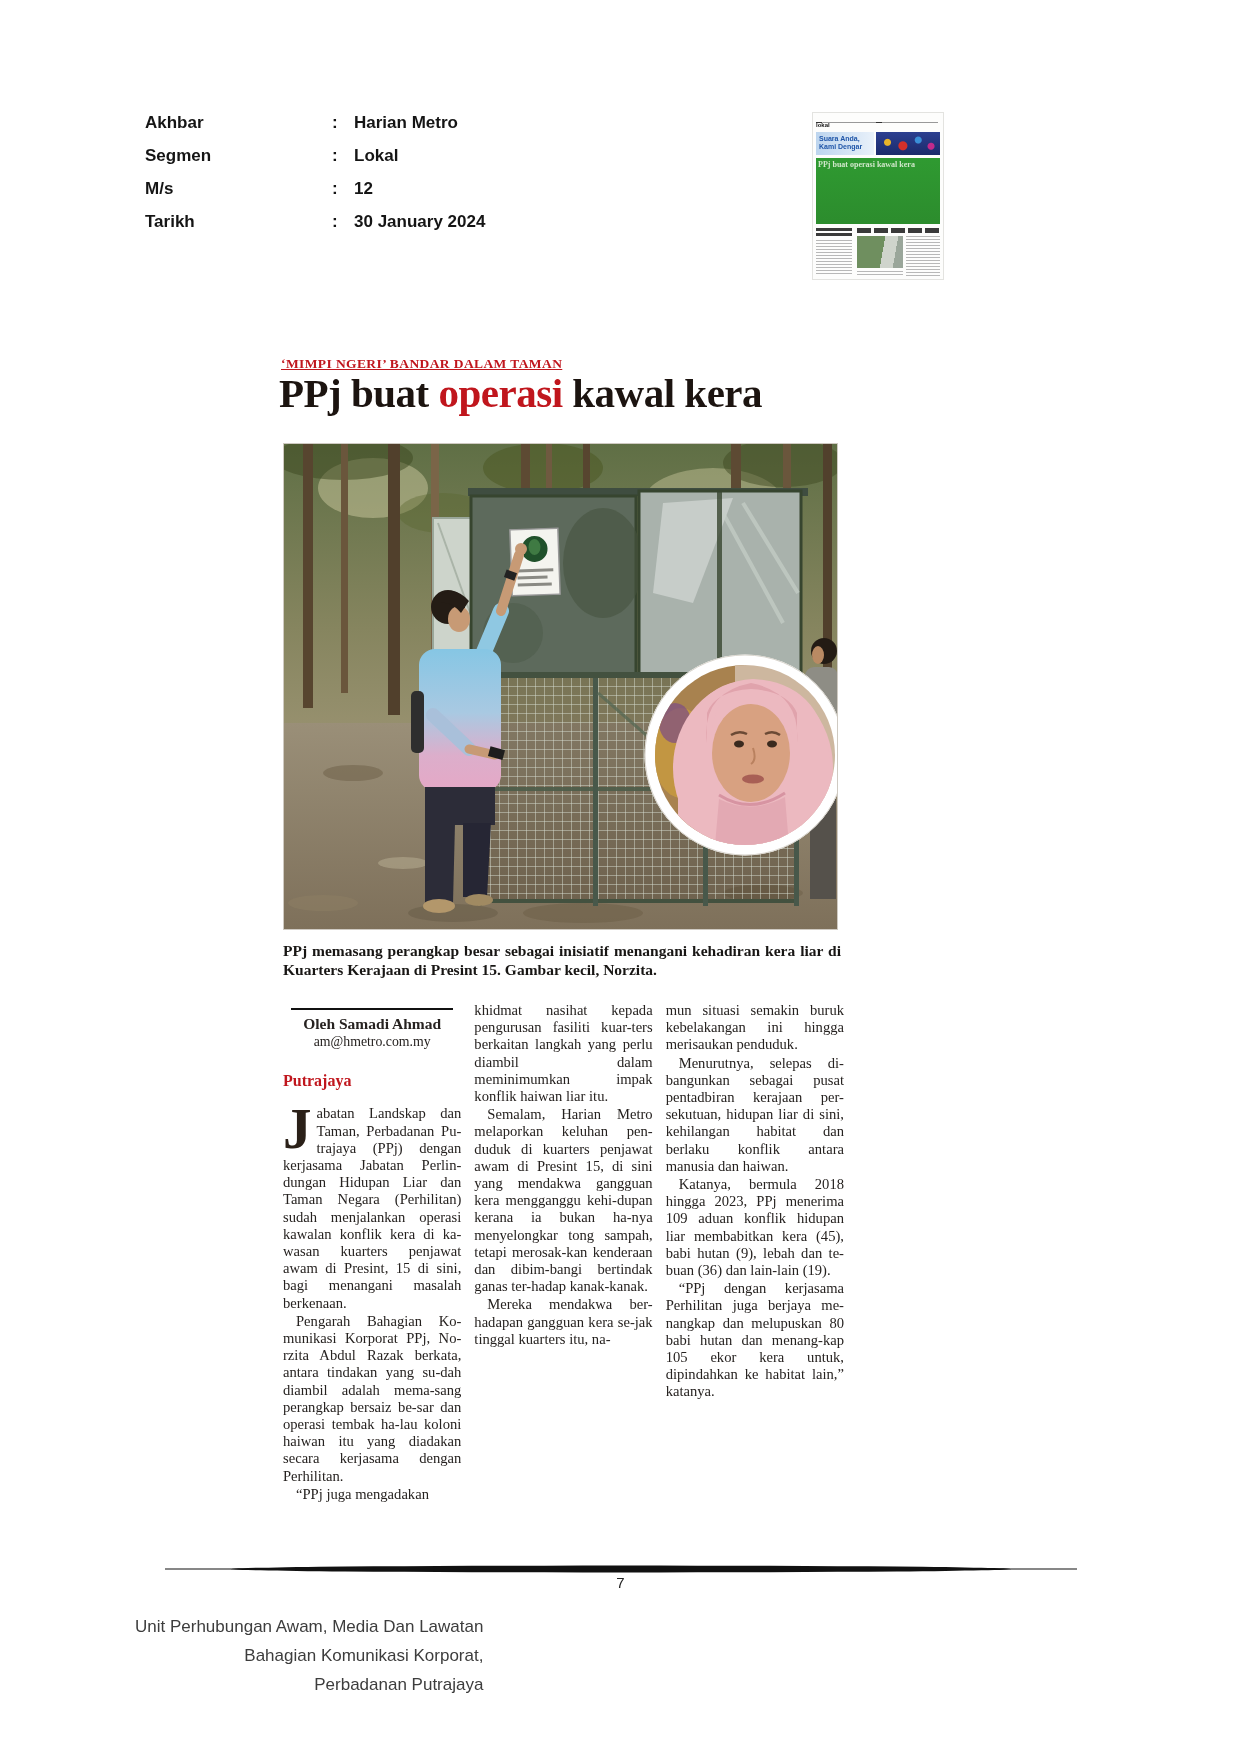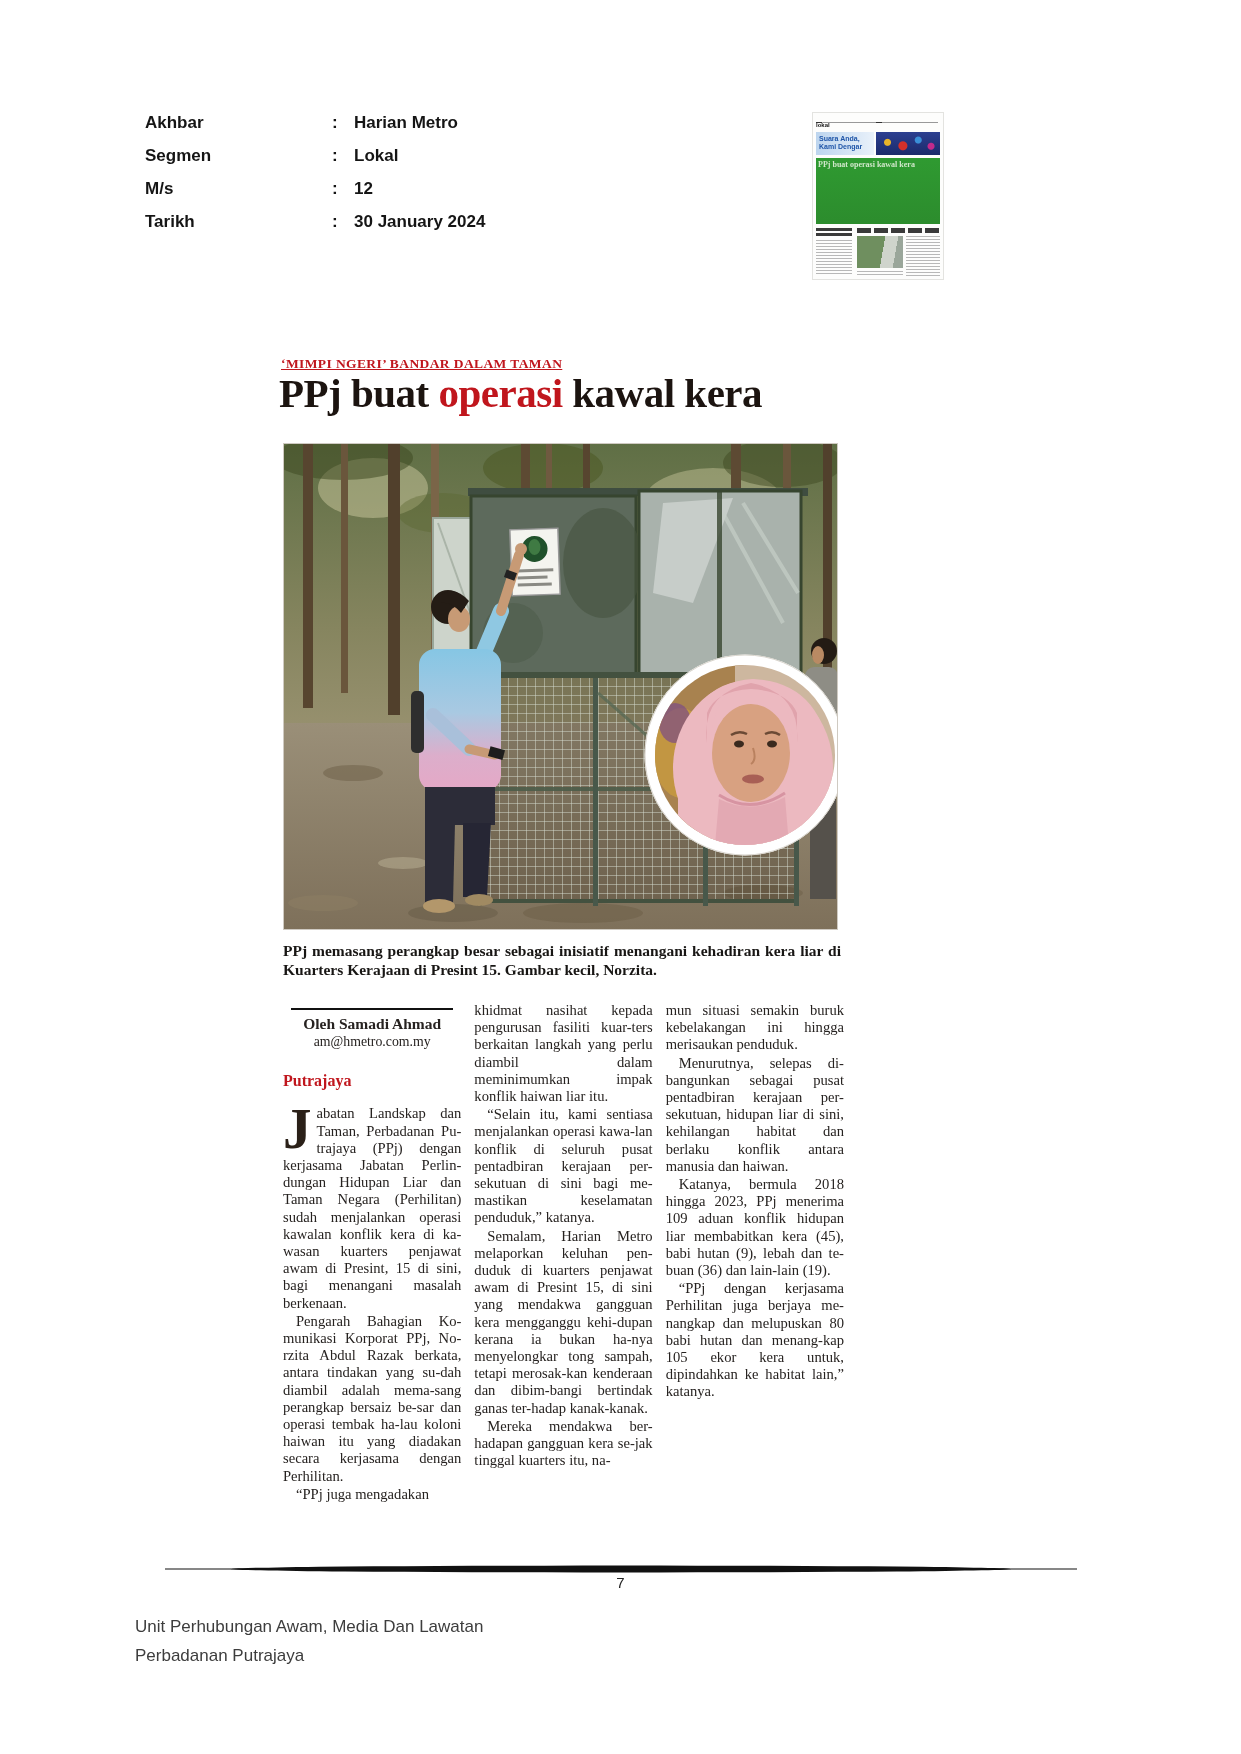--- a/index.html
+++ b/index.html
@@ -71,21 +71,21 @@
   .byline-email{font-size:13.8px;text-align:center;line-height:1.2;margin-bottom:22px;}
   .dateline{font-weight:bold;font-size:16px;color:#c0161d;margin-bottom:16px;text-align:left;}
   .dropcap{float:left;font-size:57px;line-height:44px;font-weight:bold;color:#2a2018;
            padding:2px 5px 0 0;font-family:"Liberation Serif",serif;}
 
   
   .divider{position:absolute;left:165px;top:1560px;width:912px;height:10px;}
   .page-num{position:absolute;left:0;top:1574px;width:1241px;text-align:center;
             font-family:"Liberation Sans", sans-serif;font-size:15px;color:#222;}
   .org{position:absolute;left:135px;top:1612px;font-family:"Liberation Sans", sans-serif;
-       font-size:17px;color:#3d3d3d;line-height:29px;}
+       font-size:17px;color:#3d3d3d;line-height:29px;text-align:right;}
 </style>
 </head>
 <body>
 
 <div class="page">
 
   <div class="meta">
     <div class="meta-row">
       <span class="meta-label">Akhbar</span>
       <span class="meta-colon">:</span>
@@ -276,37 +276,37 @@
       <div class="byline-rule"></div>
       <div class="byline">Oleh Samadi Ahmad</div>
       <div class="byline-email">am@hmetro.com.my</div>
       <div class="dateline">Putrajaya</div>
       <p><span class="dropcap">J</span><span>abatan Landskap dan Taman, Perbadanan Pu-trajaya (PPj) dengan kerjasama Jabatan Perlin-dungan Hidupan Liar dan Taman Negara (Perhilitan) sudah menjalankan operasi kawalan konflik kera di ka-wasan kuarters penjawat awam di Presint, 15 di sini, bagi menangani masalah berkenaan.</span></p>
       <p class="indent">Pengarah Bahagian Ko-munikasi Korporat PPj, No-rzita Abdul Razak berkata, antara tindakan yang su-dah diambil adalah mema-sang perangkap bersaiz be-sar dan operasi tembak ha-lau koloni haiwan itu yang diadakan secara kerjasama dengan Perhilitan.</p>
       <p class="indent">“PPj juga mengadakan</p>
     </div>
     <div class="col">
       <p>khidmat nasihat kepada pengurusan fasiliti kuar-ters berkaitan langkah yang perlu diambil dalam meminimumkan impak konflik haiwan liar itu.</p>
-      <p class="indent">“Selain itu, kami sentiasa menjalankan operasi kawa-lan konflik di seluruh pusat pentadbiran kerajaan per-sekutuan di sini bagi me-mastikan keselamatan penduduk,” katanya.</p>
       <p class="indent">Semalam, Harian Metro melaporkan keluhan pen-duduk di kuarters penjawat awam di Presint 15, di sini yang mendakwa gangguan kera mengganggu kehi-dupan kerana ia bukan ha-nya menyelongkar tong sampah, tetapi merosak-kan kenderaan dan dibim-bangi bertindak ganas ter-hadap kanak-kanak.</p>
       <p class="indent">Mereka mendakwa ber-hadapan gangguan kera se-jak tinggal kuarters itu, na-</p>
     </div>
     <div class="col">
       <p>mun situasi semakin buruk kebelakangan ini hingga merisaukan penduduk.</p>
       <p class="indent">Menurutnya, selepas di-bangunkan sebagai pusat pentadbiran kerajaan per-sekutuan, hidupan liar di sini, kehilangan habitat dan berlaku konflik antara manusia dan haiwan.</p>
       <p class="indent">Katanya, bermula 2018 hingga 2023, PPj menerima 109 aduan konflik hidupan liar membabitkan kera (45), babi hutan (9), lebah dan te-buan (36) dan lain-lain (19).</p>
       <p class="indent">“PPj dengan kerjasama Perhilitan juga berjaya me-nangkap dan melupuskan 80 babi hutan dan menang-kap 105 ekor kera untuk, dipindahkan ke habitat lain,” katanya.</p>
     </div>
   </div>
 
   <div class="divider">
     <svg width="912" height="10" viewBox="0 0 912 10" xmlns="http://www.w3.org/2000/svg">
       <line x1="0" y1="5" x2="912" y2="5" stroke="#111" stroke-width="1.2"></line>
       <ellipse cx="456" cy="5" rx="390" ry="3.4" fill="#111"></ellipse>
     </svg>
   </div>
   <div class="page-num">7</div>
   <div class="org">
     <div>Unit Perhubungan Awam, Media Dan Lawatan</div>
+    <div>Bahagian Komunikasi Korporat,</div>
     <div>Perbadanan Putrajaya</div>
   </div>
 
 </div>
 
 </body></html>

